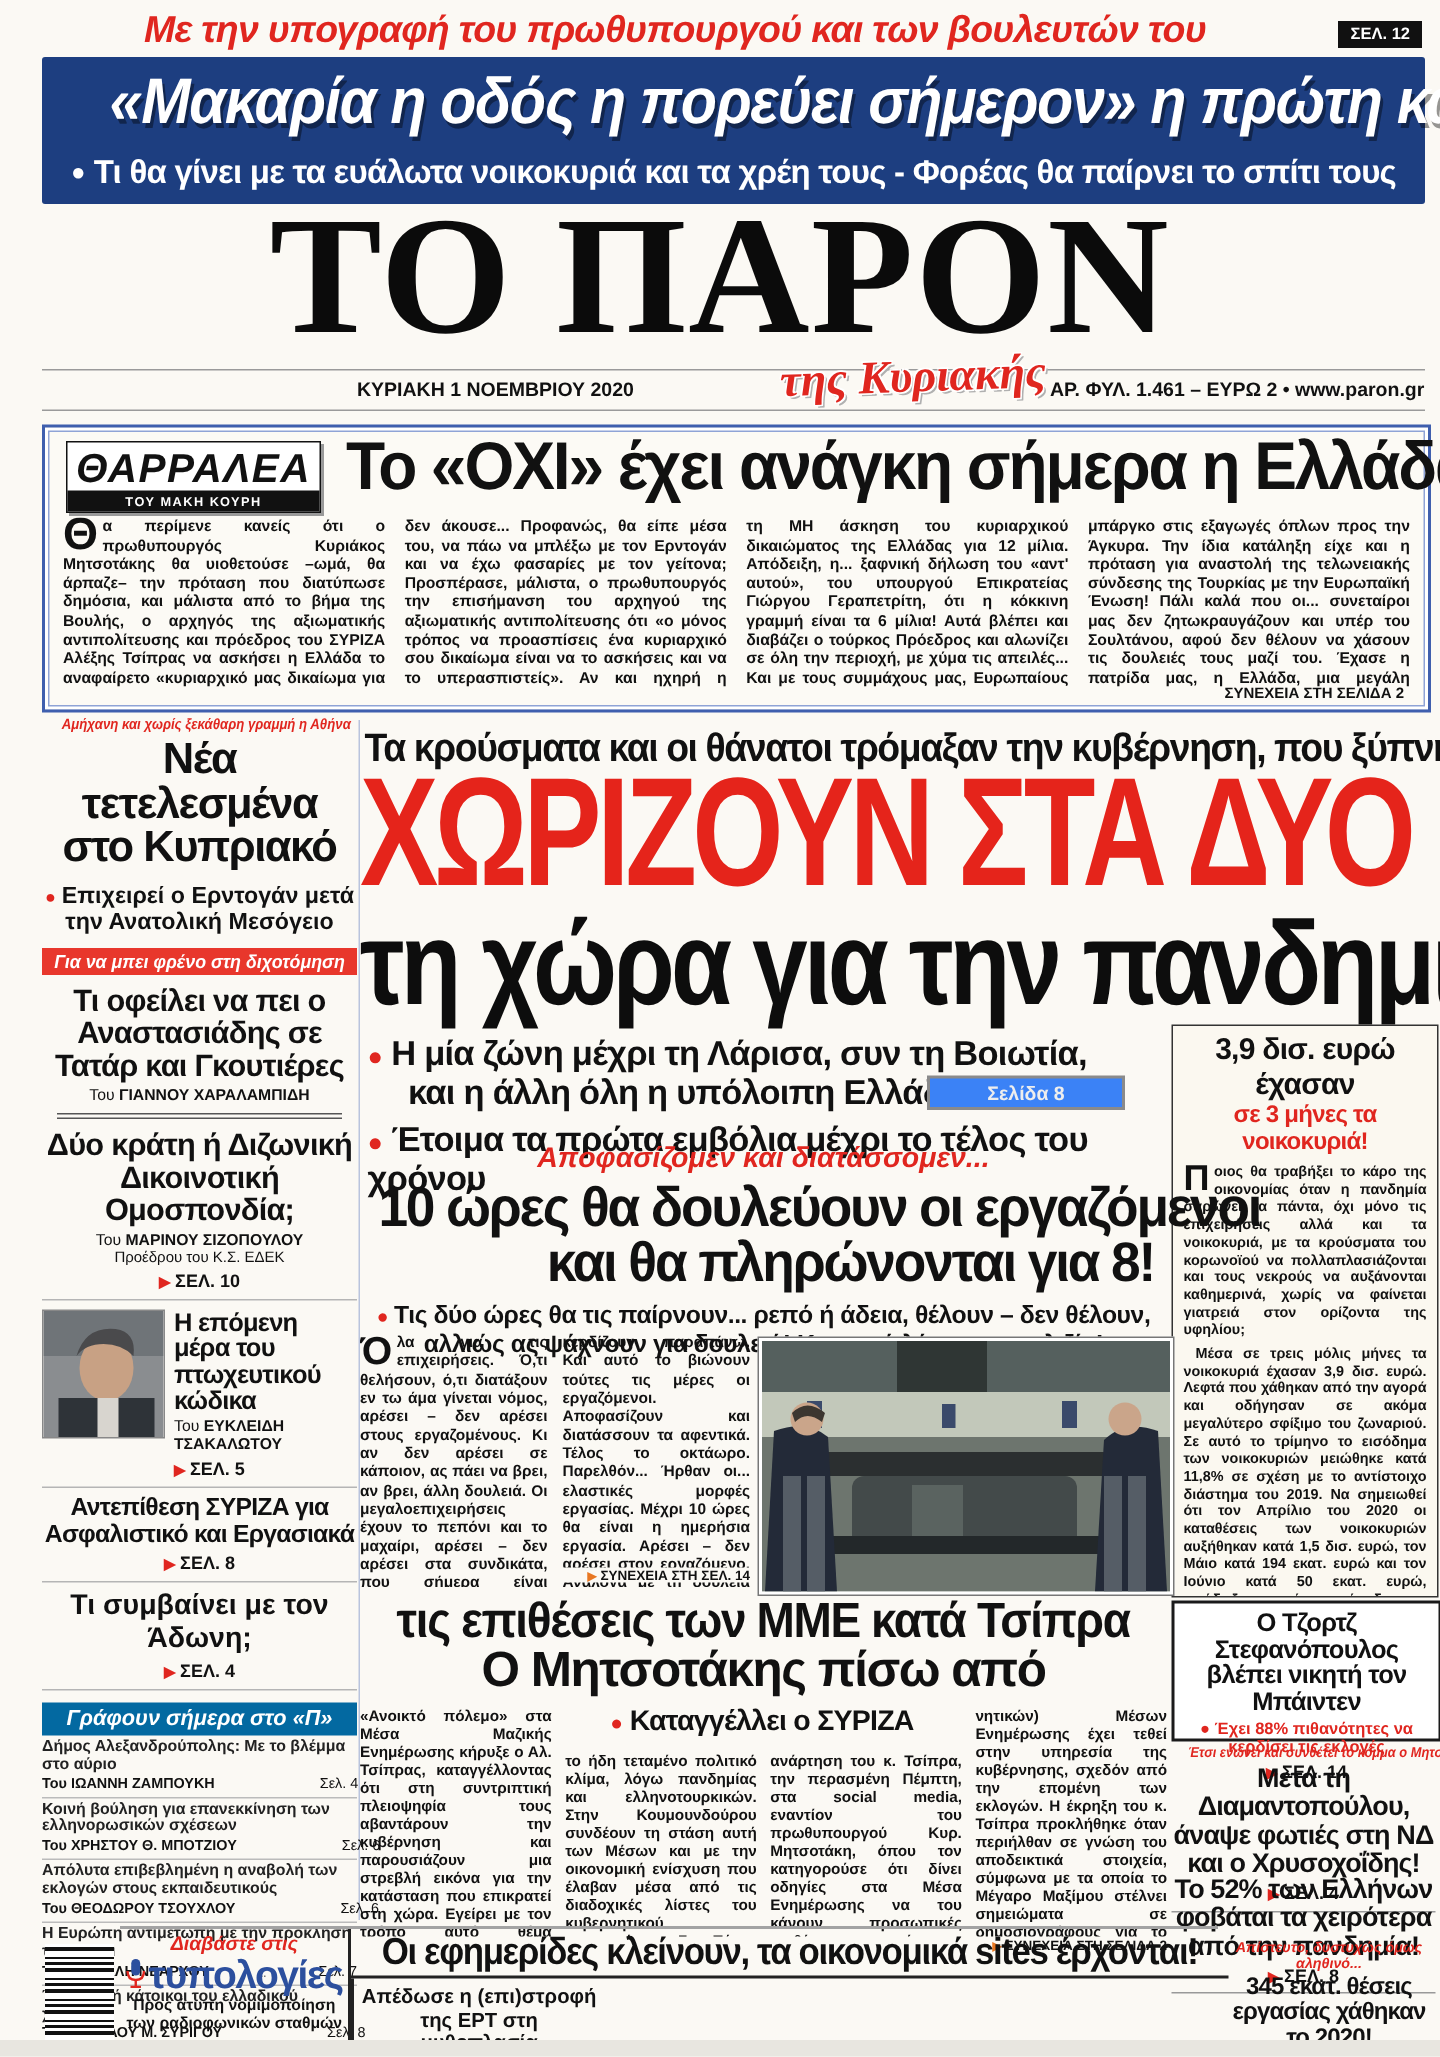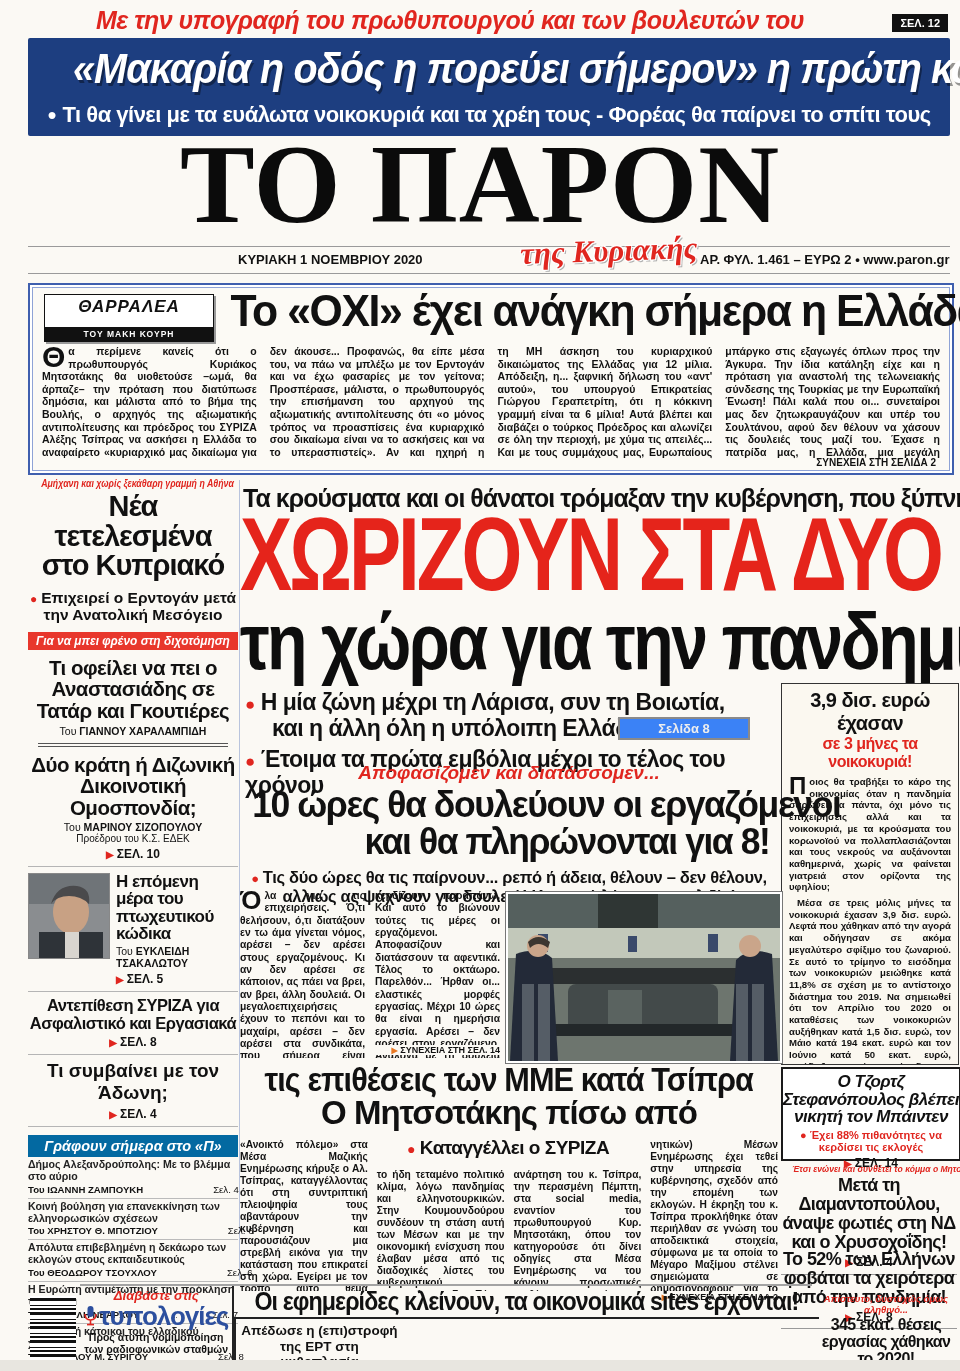--- a/index.html
+++ b/index.html
@@ -23,21 +23,21 @@
   .mast-title{left:0;top:128px;width:960px;text-align:center;font-family:"Liberation Serif",serif;font-weight:bold;font-size:112px;line-height:1.0;letter-spacing:1px;color:#0b0b0b;}
   .rule{background:#9a9a9a;height:1px;}
   .mast-date{left:238px;top:252px;font-size:13px;font-weight:bold;}
   .mast-edition{left:520px;top:233px;font-family:"Liberation Serif",serif;font-style:italic;font-weight:bold;font-size:31px;color:#e0261f;transform:rotate(-2deg);
     text-shadow:-1px -1px 0 #fff,1px -1px 0 #fff,-1px 1px 0 #fff,1px 1px 0 #fff,2px 2px 0 #b0b0b0;}
   .mast-issue{left:700px;top:252px;font-size:13px;font-weight:bold;}
 
   
   .thar-box{left:28px;top:283px;width:922px;height:188px;border:2px solid #3f5fae;box-shadow:inset 0 0 0 2px #fff,inset 0 0 0 3px #8fa3d6;background:#fcfaf5;}
   .thar-logo{left:14px;top:9px;width:168px;height:46px;border:1px solid #111;background:#fff;box-shadow:2px 2px 0 #999;}
-  .thar-logo-title{width:100%;text-align:center;font-size:17px;font-weight:bold;font-style:italic;letter-spacing:1px;margin-top:2px;}
+  .thar-logo-title{width:100%;text-align:center;font-size:27px;font-weight:bold;font-style:italic;letter-spacing:1px;margin-top:2px;}
   .thar-logo-sub{position:absolute;bottom:0;left:0;width:100%;background:#111;color:#fff;font-size:8.5px;font-weight:bold;text-align:center;padding:2px 0;letter-spacing:1px;}
   .thar-head{left:180px;top:0px;width:736px;text-align:center;font-size:45px;font-weight:bold;letter-spacing:-1.5px;}
   .thar-body{left:12px;top:60px;width:898px;height:114px;overflow:hidden;display:flex;gap:13px;}
   .thar-col{flex:1;font-size:10.5px;font-weight:bold;line-height:1.2;text-align:justify;}
   .dropcap{float:left;font-size:30px;line-height:24px;font-weight:bold;padding-right:3px;}
   .thar-cont{right:16px;bottom:5px;font-size:10px;font-weight:bold;}
 
   
   .sidebar{left:28px;top:478px;width:210px;}
   .side-sep{border-top:1px solid #b5b5b5;margin:5px 0;}
@@ -109,21 +109,21 @@
   .media-sub{position:absolute;left:128px;top:74px;width:280px;text-align:center;font-size:19px;font-weight:bold;letter-spacing:-0.5px;}
   .media-sub .dot{color:#e0261f;font-size:14px;margin-right:5px;}
   .media-body{position:absolute;left:0;top:76px;width:538px;height:152px;display:flex;gap:9px;overflow:hidden;}
   .media-col{flex:1;font-size:10.2px;font-weight:bold;line-height:1.18;text-align:justify;}
   .media-col.pad{padding-top:30px;}
   .media-cont{position:absolute;right:0;top:229px;font-size:9px;font-weight:bold;}
   .media-cont .arw{color:#e87722;font-size:8px;}
 
   
   .stef-box{left:781px;top:1067px;width:176px;height:90px;border:2px solid #1a1a1a;background:#fff;}
-  .stef-t{font-size:17px;font-weight:bold;text-align:center;line-height:1.04;margin-top:4px;letter-spacing:-0.5px;font-style:italic;}
+  .stef-t{font-size:17px;font-weight:bold;text-align:center;line-height:1.04;margin-top:4px;letter-spacing:-0.5px;}
   .stef-s{font-size:11px;font-weight:bold;color:#e0261f;text-align:center;margin-top:3px;line-height:1.1;}
   .rc-block{left:781px;width:176px;}
   .rc-sep{border-top:1px solid #999;}
   .rc-kicker{font-size:9.5px;font-weight:bold;font-style:italic;color:#e0261f;text-align:center;}
   .rc-title{font-size:18px;font-weight:bold;text-align:center;line-height:1.05;letter-spacing:-0.6px;margin-top:2px;}
 
   
   .bottom{left:28px;top:1284px;width:784px;height:84px;border-top:2px solid #a3a3a3;border-bottom:2px solid #222;display:flex;}
   .barcode{width:46px;height:70px;margin:6px 2px 0 0;background:repeating-linear-gradient(0deg,#111 0 2px,#fff 2px 4px,#111 4px 5px,#fff 5px 9px,#111 9px 12px,#fff 12px 14px);}
   .typ-box{width:200px;border-right:2px solid #222;padding:2px 4px;text-align:center;}
@@ -227,21 +227,21 @@
     </div>
     <div class="auth-item">
       <div class="auth-title">Κοινή βούληση για επανεκκίνηση των ελληνορωσικών σχέσεων</div>
       <div class="auth-line">
           <span class="auth-name">Του ΧΡΗΣΤΟΥ Θ. ΜΠΟΤΖΙΟΥ</span>
           <span class="auth-dots"></span>
           <span class="auth-page">Σελ. 6</span>
         </div>
     </div>
     <div class="auth-item">
-      <div class="auth-title">Απόλυτα επιβεβλημένη η δεκάωρο των εκλογών στους εκπαιδευτικούς</div>
+      <div class="auth-title">Απόλυτα επιβεβλημένη η αναβολή των εκλογών στους εκπαιδευτικούς</div>
       <div class="auth-line">
           <span class="auth-name">Του ΘΕΟΔΩΡΟΥ ΤΣΟΥΧΛΟΥ</span>
           <span class="auth-dots"></span>
           <span class="auth-page">Σελ. 6</span>
         </div>
     </div>
     <div class="auth-item">
       <div class="auth-title">Η Ευρώπη αντιμέτωπη με την πρόκληση του Ισλάμ</div>
       <div class="auth-line">
           <span class="auth-name">Του ΠΕΡΙΚΛΗ ΝΕΑΡΧΟΥ</span>

